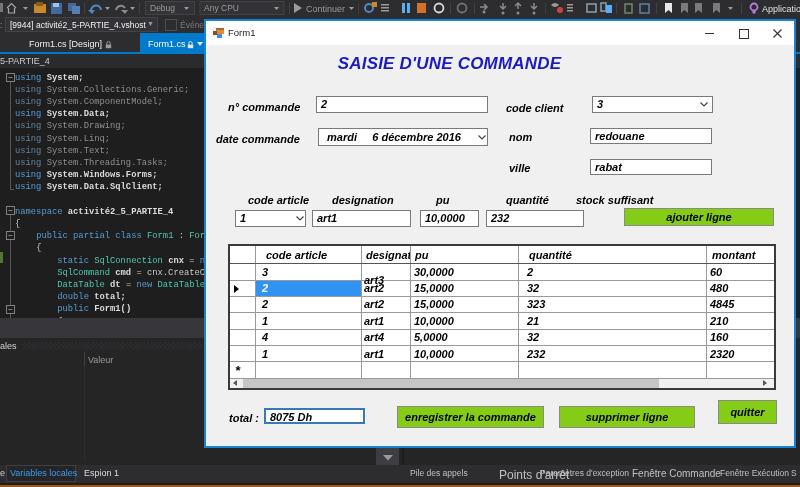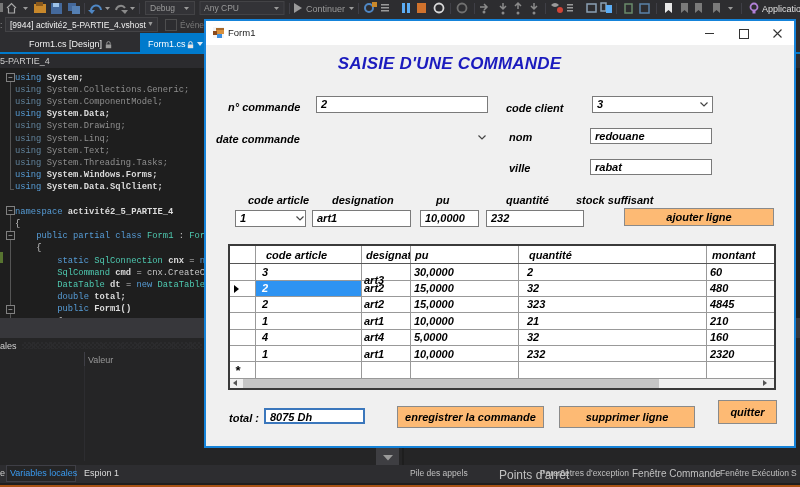--- a/index.html
+++ b/index.html
@@ -18,21 +18,21 @@
   
   .fold{position:absolute;width:9px;height:9px;background:#1e1e1e;border:1px solid #808080;color:#c0c0c0;font-size:8px;line-height:7px;text-align:center;box-sizing:border-box;}
   .vline{position:absolute;width:1px;background:#555;}
   
   .vstxt{position:absolute;font-size:9px;color:#d0d0d0;white-space:nowrap;}
   
   #form{position:absolute;left:204px;top:19px;width:588px;height:425px;border:2px solid #1583d9;background:#f0f0f0;}
   #ftitle{position:absolute;left:0;top:0;width:588px;height:24px;background:#fff;}
   .lbl{position:absolute;font-weight:bold;font-style:italic;font-size:11px;color:#000;white-space:nowrap;}
   .tb{position:absolute;background:#fff;border:1px solid #7a7a7a;box-sizing:border-box;font-weight:bold;font-style:italic;font-size:11px;color:#000;padding:1px 0 0 4px;white-space:nowrap;overflow:hidden;}
-  .btn{position:absolute;background:#fdba74;border:1px solid #8a8a8a;box-sizing:border-box;font-weight:bold;font-style:italic;font-size:11px;color:#000;text-align:center;}
+  .btn{position:absolute;background:#84cc16;border:1px solid #8a8a8a;box-sizing:border-box;font-weight:bold;font-style:italic;font-size:11px;color:#000;text-align:center;}
   .gvl{position:absolute;top:0;width:1px;height:132px;background:#999;}
   .ghl{position:absolute;left:0;width:544px;height:1px;background:#999;}
   .gtx{position:absolute;font-weight:bold;font-style:italic;font-size:11px;color:#000;white-space:nowrap;}
 </style></head>
 <body>
 
   <div class="band" style="top:0;height:33px;background:#2d2d30"></div>
   <div class="band" style="top:33px;height:19px;background:#2d2d30"></div>
   <div class="band" style="top:52px;height:2px;background:#007acc"></div>
   <div class="band" style="top:54px;height:14px;background:#2b2b2e"></div>
@@ -218,20 +218,21 @@
 
     <div class="lbl" style="left:22px;top:80px">n° commande</div>
     <div class="tb" style="left:110px;top:75px;width:172px;height:17px">2</div>
     <div class="lbl" style="left:300px;top:81px">code client</div>
     <div class="tb" style="left:386px;top:75px;width:121px;height:17px">3</div>
     <svg class="abs" style="left:494px;top:81px" width="8" height="5" viewBox="0 0 8 5">
       <path d="M0.5 0.5 L4 4 L7.5 0.5" fill="none" stroke="#444" stroke-width="1.2"></path>
     </svg>
 
     <div class="lbl" style="left:10px;top:112px">date commande</div>
+    <div class="tb" style="left:112px;top:107px;width:170px;height:18px;padding-left:8px;padding-top:2px">mardi&nbsp;&nbsp;&nbsp;&nbsp;&nbsp;6 décembre 2016</div>
     <svg class="abs" style="left:272px;top:114px" width="8" height="5" viewBox="0 0 8 5">
       <path d="M0.5 0.5 L4 4 L7.5 0.5" fill="none" stroke="#444" stroke-width="1.2"></path>
     </svg>
     <div class="lbl" style="left:303px;top:110px">nom</div>
     <div class="tb" style="left:384px;top:107px;width:122px;height:16px">redouane</div>
     <div class="lbl" style="left:303px;top:141px">ville</div>
     <div class="tb" style="left:384px;top:138px;width:122px;height:16px">rabat</div>
 
     <div class="lbl" style="left:42px;top:173px">code article</div>
     <div class="lbl" style="left:126px;top:173px">designation</div>

